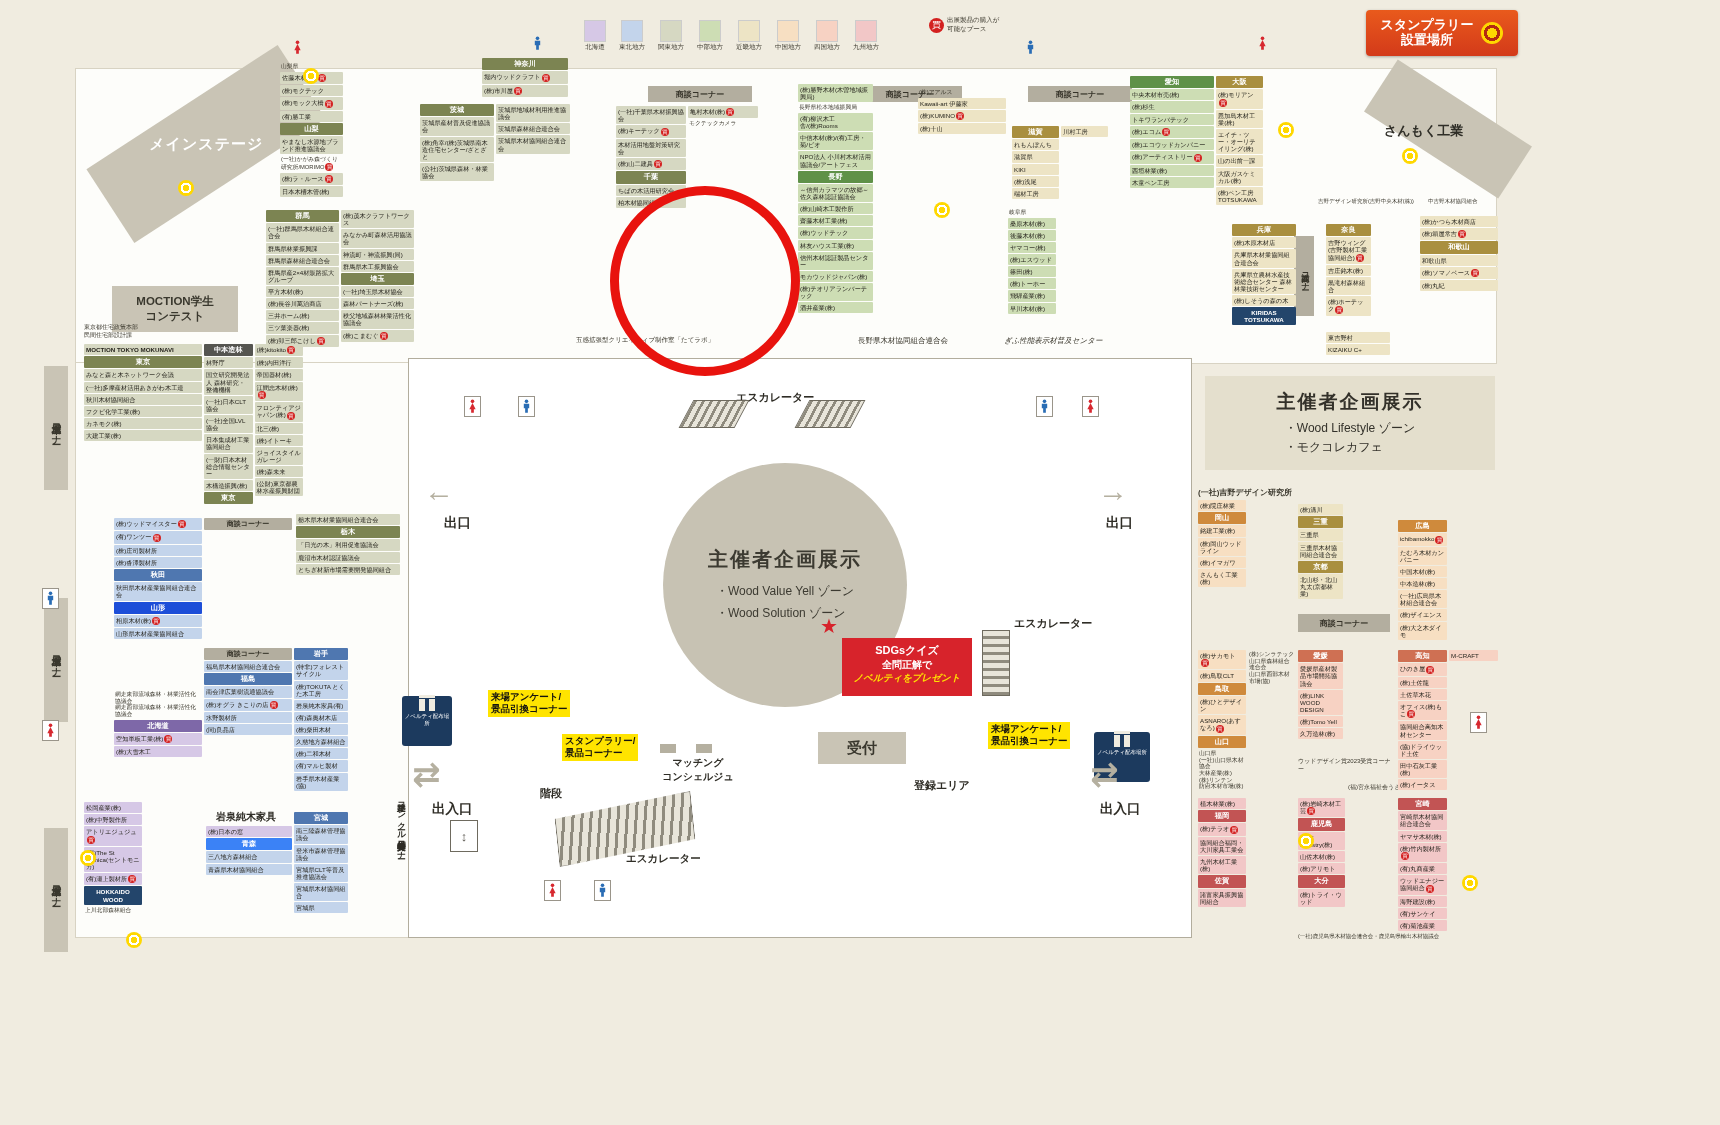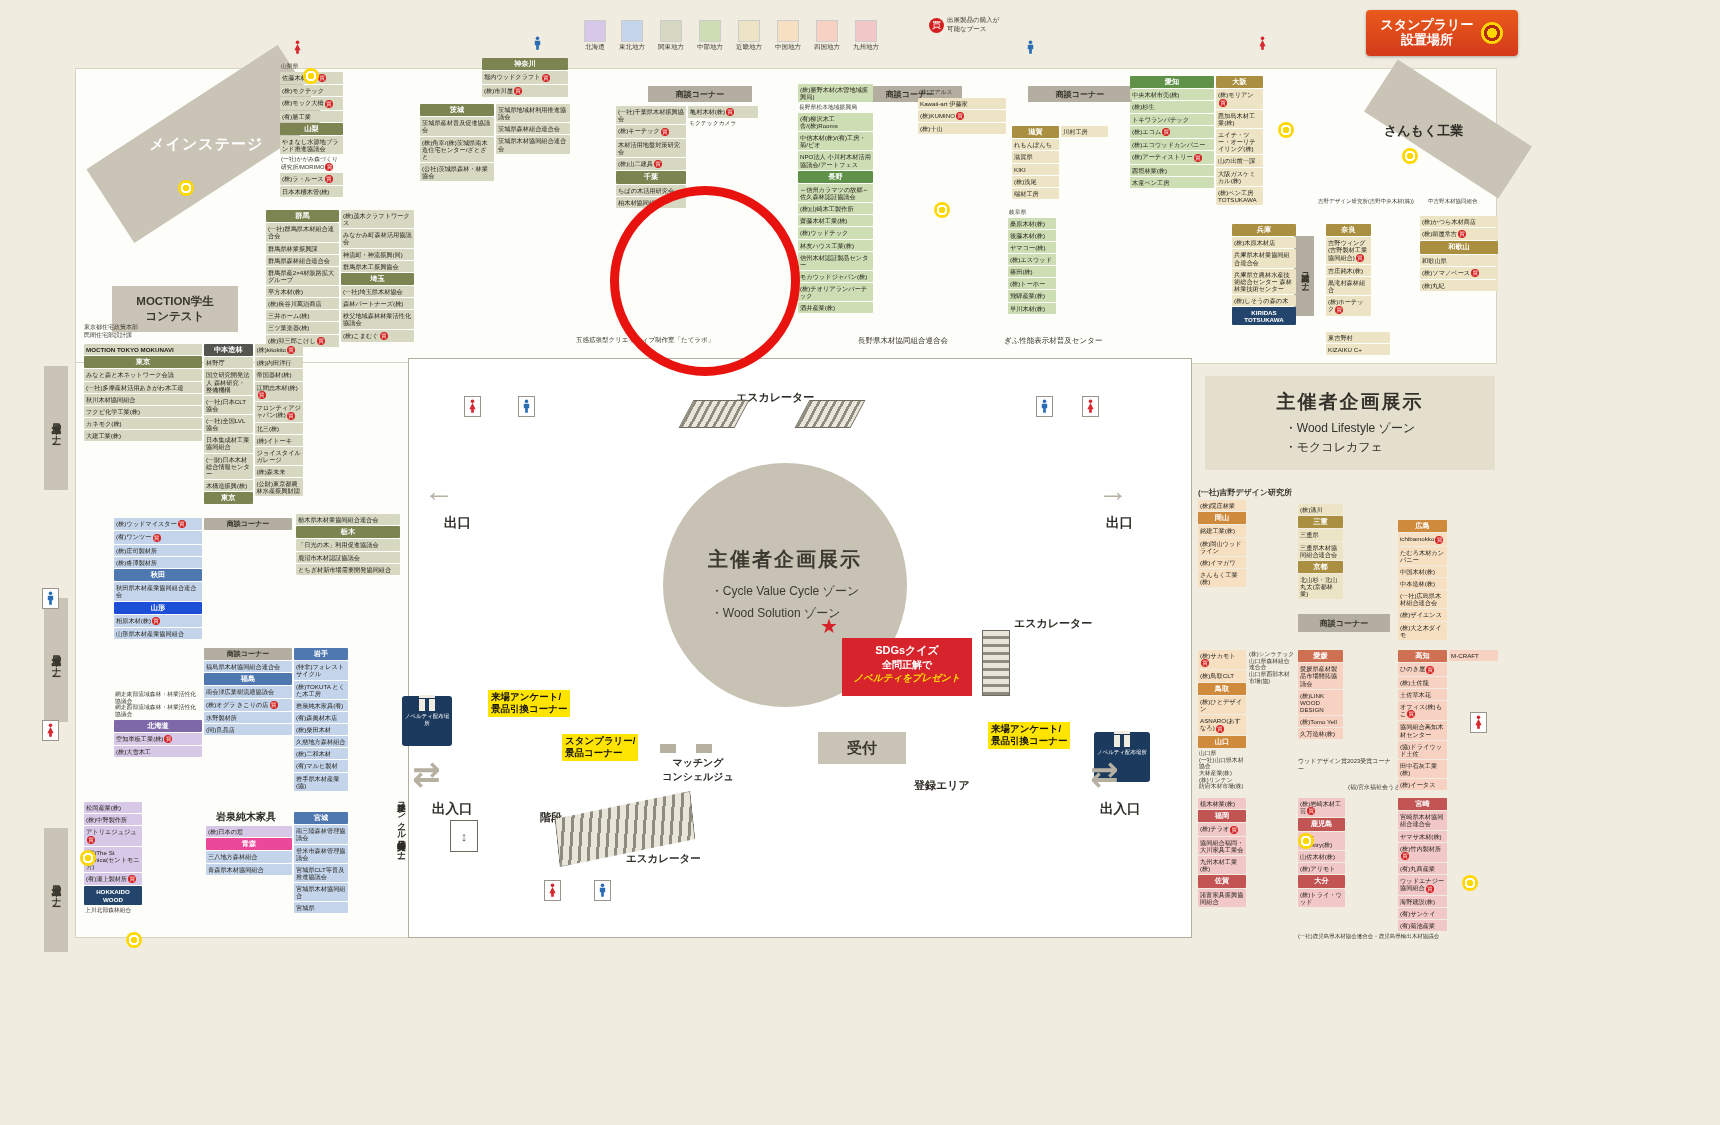--- a/index.html
+++ b/index.html
@@ -154,21 +154,21 @@
   <div class="graybox vtext" style="left:44px;top:828px;width:24px;height:124px;font-size:9.5px;">木塀展示コーナー</div>
   <div class="grayband" style="left:648px;top:86px;width:104px;height:16px;">商談コーナー</div>
   <div class="grayband" style="left:858px;top:86px;width:104px;height:16px;">商談コーナー</div>
   <div class="grayband" style="left:1028px;top:86px;width:104px;height:16px;">商談コーナー</div>
   <div class="grayband vtext" style="left:1294px;top:236px;width:20px;height:80px;">商談コーナー</div>
   <div class="grayband" style="left:1298px;top:614px;width:92px;height:18px;">商談コーナー</div>
 
   <div id="circle">
     <div class="ct">主催者企画展示</div>
     <div class="cl">
-      <div>・Cycle Value Cycle ゾーン</div>
+      <div>・Wood Value Yell ゾーン</div>
       <div>・Wood Solution ゾーン</div>
     </div>
   </div>
 
   <div id="right-panel">
     <div class="ct">主催者企画展示</div>
     <div class="cl">
       <div>・Wood Lifestyle ゾーン</div>
       <div>・モクコレカフェ</div>
     </div>
@@ -200,41 +200,41 @@
     <div class="gtxt">ノベルティ配布場所</div>
   </div>
   <div class="gift" style="left:1094px;top:732px;width:56px;height:50px;">
     <div class="gbox"></div>
     <div class="gtxt">ノベルティ配布場所</div>
   </div>
 
   <div class="biglabel vtext" style="left:396px;top:796px;height:142px;font-size:8.5px;">建築コンクール受賞作品紹介コーナー</div>
   <div id="ev-box"></div>
 
-  <div class="biglabel" style="left:540px;top:786px;font-size:11px;margin-top:24px;">階段</div>
+  <div class="biglabel" style="left:540px;top:786px;font-size:11px;">階段</div>
   <div id="stairs-shape"></div>
   <div class="biglabel" style="left:626px;top:852px;font-size:10.5px;">エスカレーター</div>
   <div class="biglabel" style="left:736px;top:390px;font-size:11px;">エスカレーター</div>
   <div class="esc-icon esc-h" style="left:686px;top:400px;"></div>
   <div class="esc-icon esc-h" style="left:802px;top:400px;"></div>
   <div class="biglabel" style="left:1014px;top:616px;font-size:11px;">エスカレーター</div>
   <div class="esc-icon esc-v" style="left:982px;top:630px;"></div>
 
   <div class="arrow ar-l exitarrow" style="left:424px;top:474px;"></div>
   <div class="biglabel" style="left:444px;top:514px;font-size:13.5px;">出口</div>
   <div class="arrow ar-r exitarrow" style="left:1098px;top:474px;"></div>
   <div class="biglabel" style="left:1106px;top:514px;font-size:13.5px;">出口</div>
   <div class="arrow ar-d gatearrow" style="left:412px;top:754px;"></div>
   <div class="biglabel" style="left:432px;top:800px;font-size:13.5px;">出入口</div>
   <div class="arrow ar-d gatearrow" style="left:1090px;top:754px;"></div>
   <div class="biglabel" style="left:1100px;top:800px;font-size:13.5px;">出入口</div>
 
   <div class="slabel" style="left:576px;top:336px;">五感拡張型クリエイティブ制作室「たてラボ」</div>
   <div class="slabel" style="left:858px;top:336px;font-size:7.5px;">長野県木材協同組合連合会</div>
-  <div class="slabel" style="left:1004px;top:336px;font-size:7.5px;">ぎふ性能表示材普及センター</div>
+  <div class="slabel" style="left:1004px;top:336px;font-size:7.5px;font-style:italic;">ぎふ性能表示材普及センター</div>
   <div class="slabel" style="left:1198px;top:488px;font-size:8px;font-weight:bold;">(一社)吉野デザイン研究所</div>
   <div class="slabel" style="left:1298px;top:758px;font-size:6px;width:96px;">ウッドデザイン賞2023受賞コーナー</div>
   <div class="slabel" style="left:1348px;top:784px;font-size:6px;">(福)宮永福祉会うさぎ堂</div>
   <div class="notelabel" style="left:1318px;top:198px;">吉野デザイン研究所(吉野中央木材(株))</div>
   <div class="notelabel" style="left:1428px;top:198px;">中吉野木材協同組合</div>
   <div class="slabel" style="left:84px;top:324px;font-size:6px;">東京都住宅政策本部
 民間住宅部設計課</div>
   <div class="notelabel" style="left:1298px;top:933px;">(一社)鹿児島県木材協会連合会・鹿児島県輸出木材協議会</div>
   <div class="biglabel" style="left:216px;top:810px;font-size:10px;">岩泉純木家具</div>
 
@@ -379,21 +379,21 @@
         <div class="bi cell" style="background: rgb(214, 200, 230);"><span>松岡産業(株)</span></div>
         <div class="bi cell" style="background: rgb(214, 200, 230);"><span>(株)中野製作所</span></div>
         <div class="bi cell" style="background: rgb(214, 200, 230);"><span>アトリエジュジュ</span><span class="cart"></span></div>
         <div class="bi cell" style="background: rgb(214, 200, 230);"><span>(有)The St Monica(セントモニカ)</span></div>
         <div class="bi cell" style="background: rgb(214, 200, 230);"><span>(有)瀬上製材所</span><span class="cart"></span></div>
         <div class="bi navy" style="background: rgb(35, 69, 107);"><span>HOKKAIDO WOOD</span></div>
         <div class="bi label"><span>上川北部森林組合</span></div>
       </div>
       <div class="group" style="left: 206px; top: 826px; width: 86px; height: 112px; column-count: 1;">
         <div class="bi cell" style="background: rgb(214, 200, 230);"><span>(株)日本の窓</span></div>
-        <div class="bi chip" style="background: #ec4899;"><span>青森</span></div>
+        <div class="bi chip" style="background: #3b82f6;"><span>青森</span></div>
         <div class="bi cell" style="background: rgb(195, 212, 235);"><span>三八地方森林組合</span></div>
         <div class="bi cell" style="background: rgb(195, 212, 235);"><span>青森県木材協同組合</span></div>
       </div>
       <div class="group" style="left: 294px; top: 812px; width: 110px; height: 128px; column-count: 2;">
         <div class="bi chip" style="background: rgb(79, 119, 176);"><span>宮城</span></div>
         <div class="bi cell" style="background: rgb(195, 212, 235);"><span>南三陸森林管理協議会</span></div>
         <div class="bi cell" style="background: rgb(195, 212, 235);"><span>登米市森林管理協議会</span></div>
         <div class="bi cell" style="background: rgb(195, 212, 235);"><span>宮城県CLT等普及推進協議会</span></div>
         <div class="bi cell" style="background: rgb(195, 212, 235);"><span>宮城県木材協同組合</span></div>
         <div class="bi cell" style="background: rgb(195, 212, 235);"><span>宮城県</span></div>

